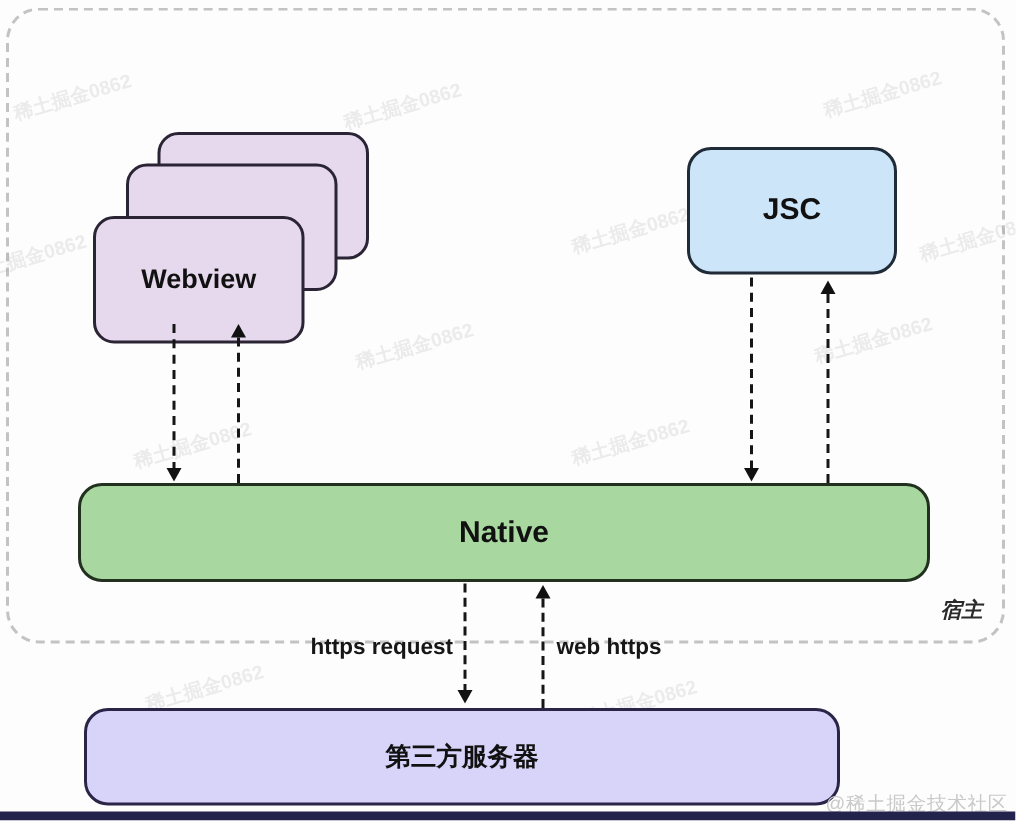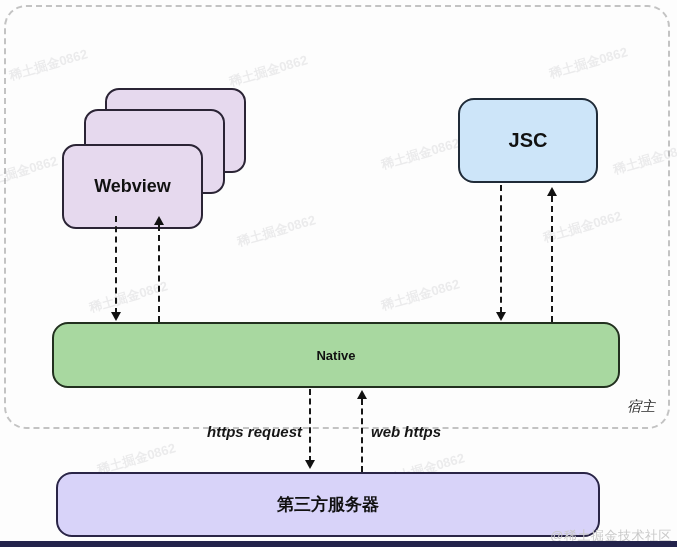--- a/index.html
+++ b/index.html
@@ -26,22 +26,22 @@
     position:absolute;box-sizing:border-box;
     border:2px solid #28222e;border-radius:14px;
     display:flex;align-items:center;justify-content:center;
     font-weight:bold;color:#111;
   }
   .webview-card{width:141px;height:85px;background:#e6d9ee;border-color:#2b2435;}
   .wv-back{left:105px;top:88px;}
   .wv-mid{left:84px;top:109px;}
   .wv-front{left:62px;top:144px;font-size:18px;}
   .jsc{left:458px;top:98px;width:140px;height:85px;background:#cde5f9;border-color:#202b38;border-radius:16px;font-size:20px;}
-  .native{left:52px;top:322px;width:568px;height:66px;background:#a8d8a0;border-color:#22301f;border-radius:16px;font-size:13px;}
-  .server{left:56px;top:472px;width:544px;height:65px;background:#d8d3f9;border-color:#2a2547;border-radius:16px;font-size:17px;}
+  .native{left:52px;top:322px;width:568px;height:66px;background:#a8d8a0;border-color:#22301f;border-radius:16px;font-size:20px;}
+  .server{left:56px;top:472px;width:504px;height:65px;background:#d8d3f9;border-color:#2a2547;border-radius:16px;font-size:17px;}
 
   
   .vline{position:absolute;width:0;border-left:2px dashed #161616;}
   .l1{left:115px;top:216px;height:98px;}
   .l2{left:158px;top:225px;height:97px;}
   .l3{left:500px;top:185px;height:128px;}
   .l4{left:551px;top:196px;height:126px;}
   .l5{left:309px;top:389px;height:73px;}
   .l6{left:361px;top:399px;height:73px;}
 
@@ -49,28 +49,28 @@
   .arrow-down{border-top:9px solid #111;}
   .arrow-up{border-bottom:9px solid #111;}
   .a1{left:111px;top:312px;}
   .a2{left:154px;top:216px;}
   .a3{left:496px;top:312px;}
   .a4{left:547px;top:187px;}
   .a5{left:305px;top:460px;}
   .a6{left:357px;top:390px;}
 
   .edge-label{
-    position:absolute;font-size:15px;font-weight:bold;color:#161616;top:423px;white-space:nowrap;font-style:italic;
+    position:absolute;font-size:15px;font-weight:bold;color:#161616;top:423px;white-space:nowrap;
   }
   .lbl-https{left:207px;}
   .lbl-ws{left:371px;}
 
   .host-label{
     position:absolute;left:627px;top:398px;font-size:14px;color:#2a2a2a;
-    font-style:italic;font-family:"Liberation Serif","DejaVu Serif",serif;font-weight:normal;
+    font-style:italic;font-family:"Liberation Serif","DejaVu Serif",serif;font-weight:bold;
   }
 
   
   .wm{
     position:absolute;font-size:13px;color:rgba(140,140,150,0.16);
     transform:rotate(-16deg);white-space:nowrap;pointer-events:none;font-weight:bold;
   }
   .wm1{left:8px;top:56px;}   .wm2{left:228px;top:62px;}  .wm3{left:548px;top:54px;}
   .wm4{left:-22px;top:163px;}.wm5{left:380px;top:145px;} .wm6{left:612px;top:150px;}
   .wm7{left:236px;top:222px;}.wm8{left:542px;top:218px;}

